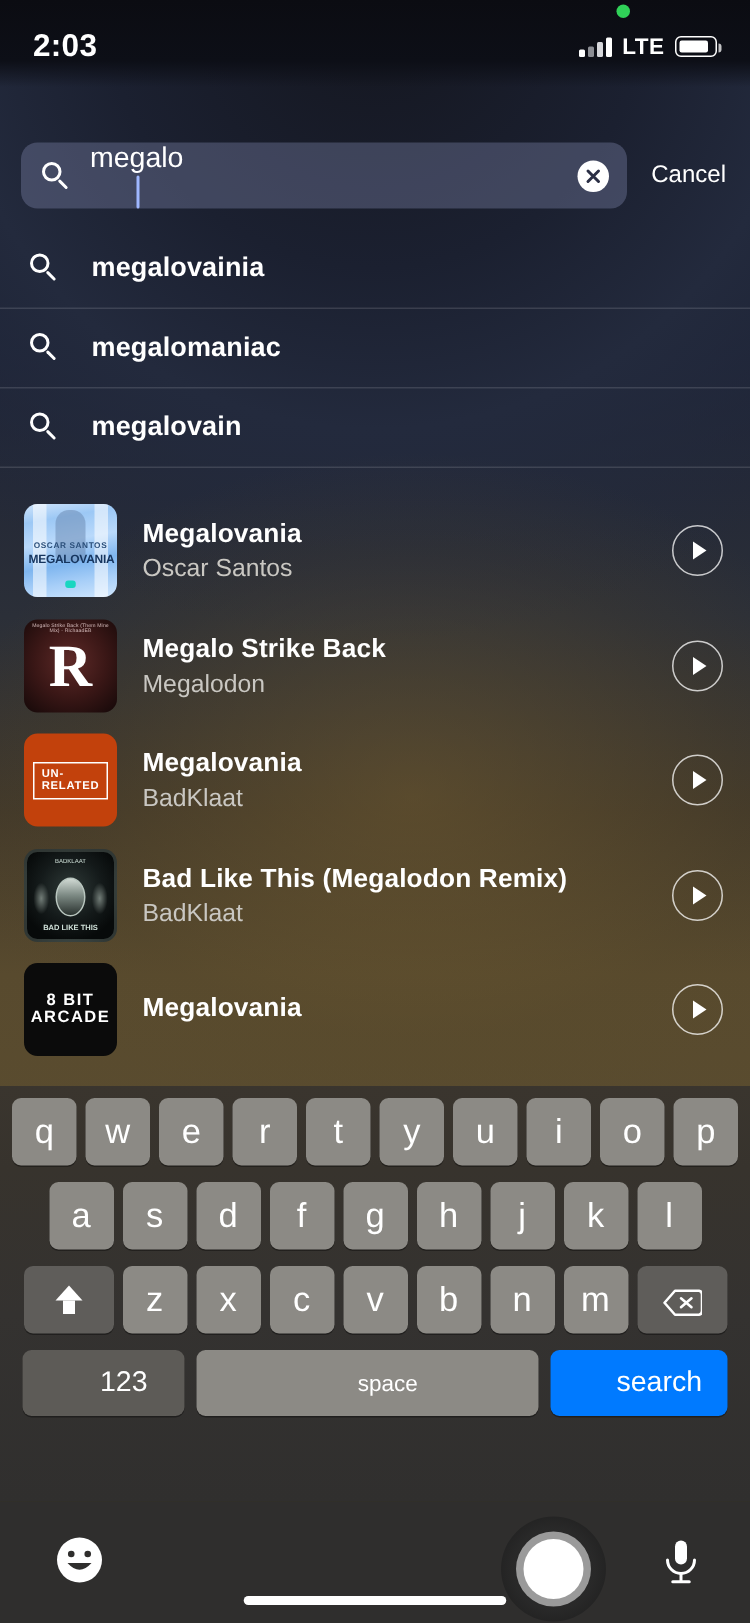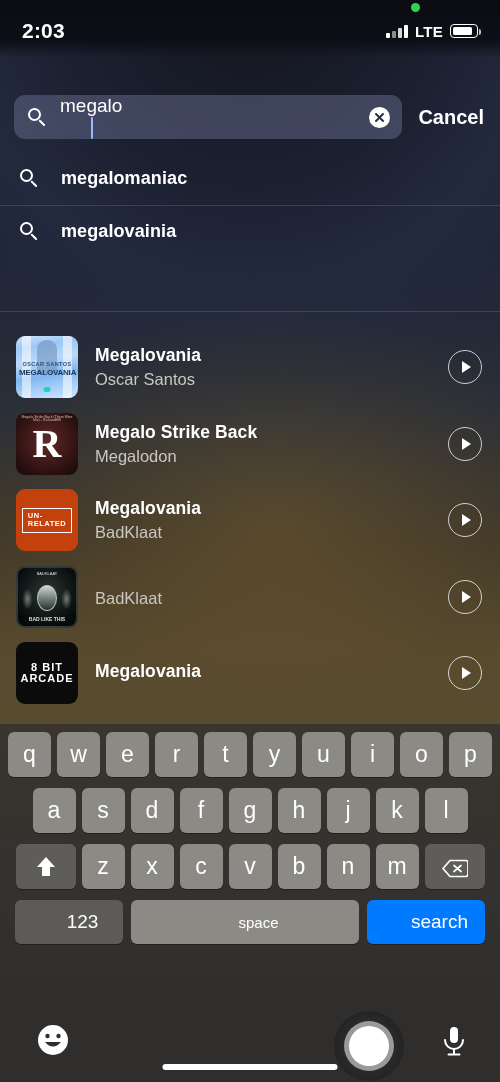--- a/index.html
+++ b/index.html
@@ -94,21 +94,21 @@
   #caret{
     display:inline-block; width:2px; height:22px;
     background:#9fb7ff; margin-left:1px; border-radius:1px;
   }
   #clear-btn{
     margin-left:auto; width:21px; height:21px; border-radius:50%;
     background:#fff; display:flex; align-items:center; justify-content:center;
     flex:0 0 auto;
   }
   #clear-btn svg{ display:block; }
-  #cancel-btn{ color:#fff; font-size:20px; padding:2px 2px; white-space:nowrap;font-weight:bold; }
+  #cancel-btn{ color:#fff; font-size:16px; padding:2px 2px; white-space:nowrap; }
 
   
   #suggestions{ top:152px; }
   .sugg{
     height:53px; display:flex; align-items:center; gap:22px;
     padding-left:20px; position:relative;
   }
   .sugg + .sugg:before,
   #suggestions:after{
     content:""; position:absolute; left:0; right:0; top:0; height:1px;
@@ -312,28 +312,35 @@
   </div>
   <div id="cancel-btn">Cancel</div>
 </div>
 
 <div id="suggestions" class="layer">
   <div class="sugg">
     <div class="mag">
         <i></i>
         <b></b>
       </div>
-    <div class="sugg-label">megalomaniac</div>
+    <div class="sugg-label">megalovainia</div>
   </div>
   <div class="sugg">
     <div class="mag">
         <i></i>
         <b></b>
       </div>
-    <div class="sugg-label">megalovainia</div>
+    <div class="sugg-label">megalomaniac</div>
+  </div>
+  <div class="sugg">
+    <div class="mag">
+        <i></i>
+        <b></b>
+      </div>
+    <div class="sugg-label">megalovain</div>
   </div>
 </div>
 
 <div id="results" class="layer">
 
   <div class="result">
     <div class="art art-blue">
       <div class="pillar p1"></div>
         <div class="pillar p2"></div>
       <div class="fig"></div>
@@ -382,20 +389,21 @@
 
   <div class="result">
     <div class="art art-ornate">
       <div class="leafL"></div>
         <div class="leafR"></div>
       <div class="topcap">BADKLAAT</div>
       <div class="oval"></div>
       <div class="botcap">BAD LIKE THIS</div>
     </div>
     <div class="meta">
+      <div class="title">Bad Like This (Megalodon Remix)</div>
       <div class="artist">BadKlaat</div>
     </div>
     <div class="play">
         <span></span>
       </div>
   </div>
 
   <div class="result">
     <div class="art art-arcade">
       <div>

